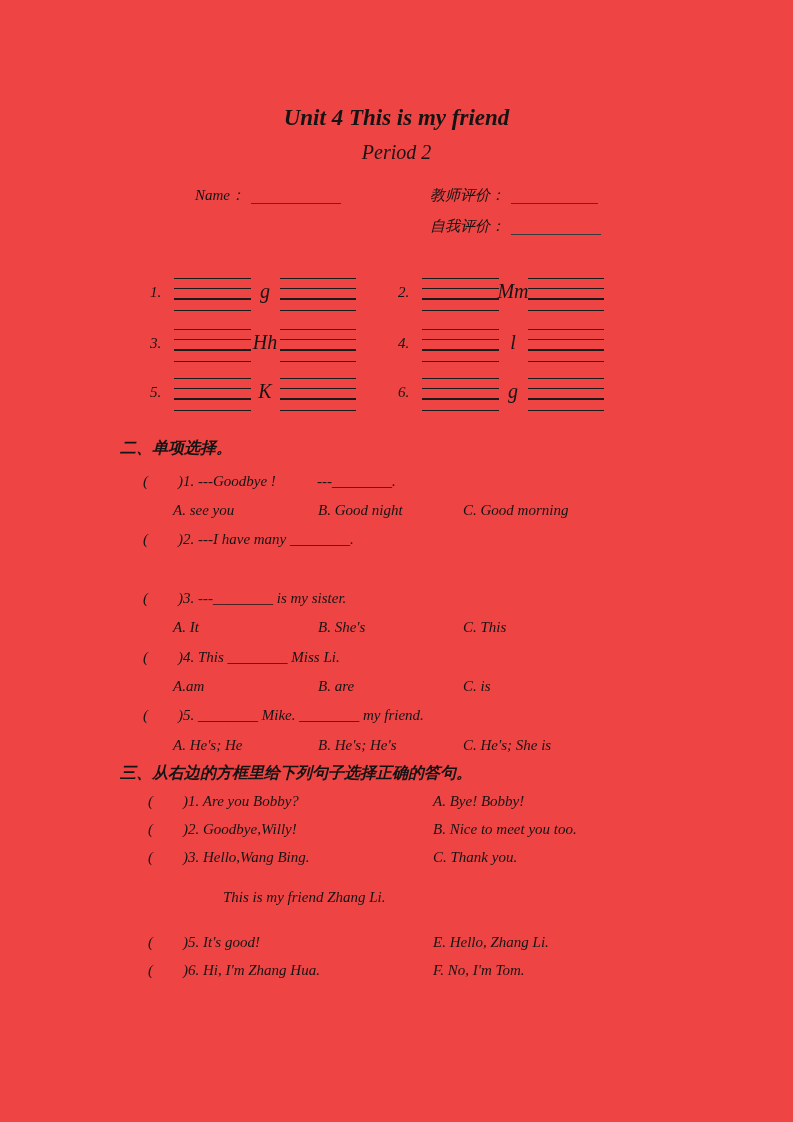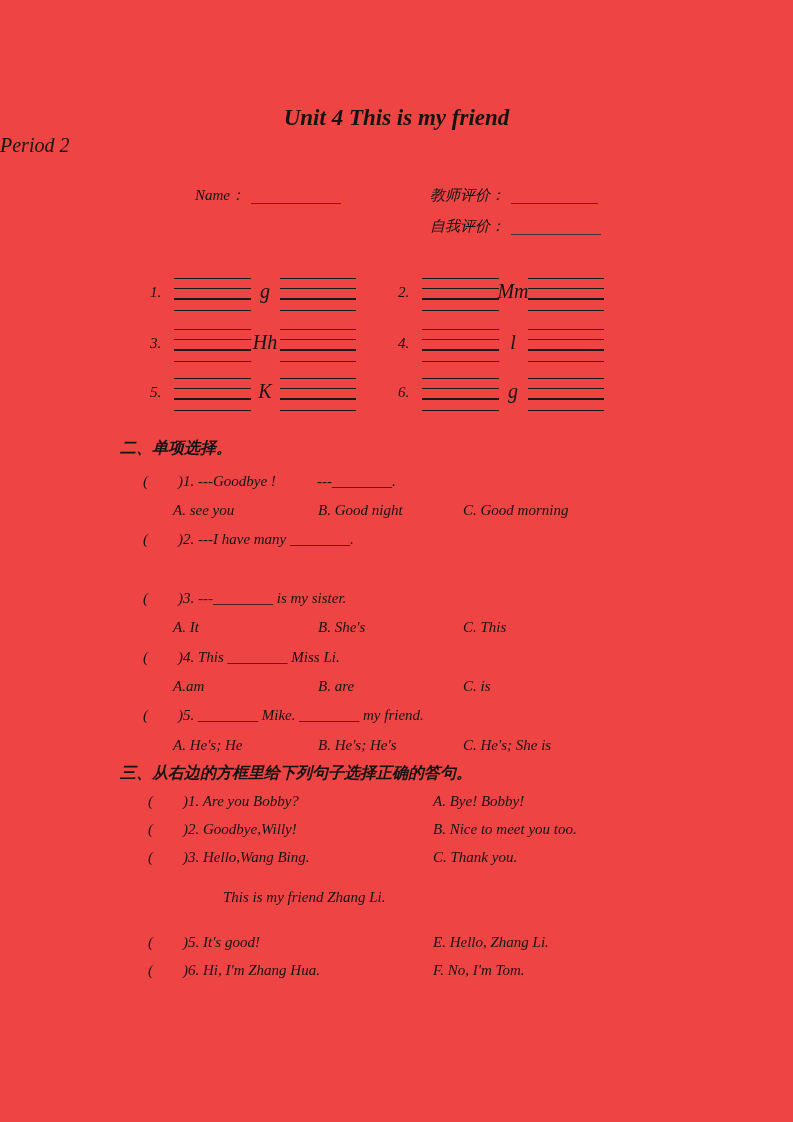--- a/index.html
+++ b/index.html
@@ -14,22 +14,22 @@
     overflow:hidden;
     font-style:italic;
   }
   .pos{position:absolute;}
   .title{
     left:0;top:103px;width:100%;
     text-align:center;
     font-size:23px;line-height:30px;font-weight:bold;
   }
   .period{
-    left:0;top:132px;width:100%;
-    text-align:left;
+    left:0;top:139px;width:100%;
+    text-align:center;
     font-size:20px;line-height:26px;
   }
   .heading{
     font-family:"Liberation Sans","DejaVu Sans",sans-serif;
     font-weight:bold;
     font-size:16px;line-height:22px;
     white-space:pre;
   }
   .blank{
     display:inline-block;

